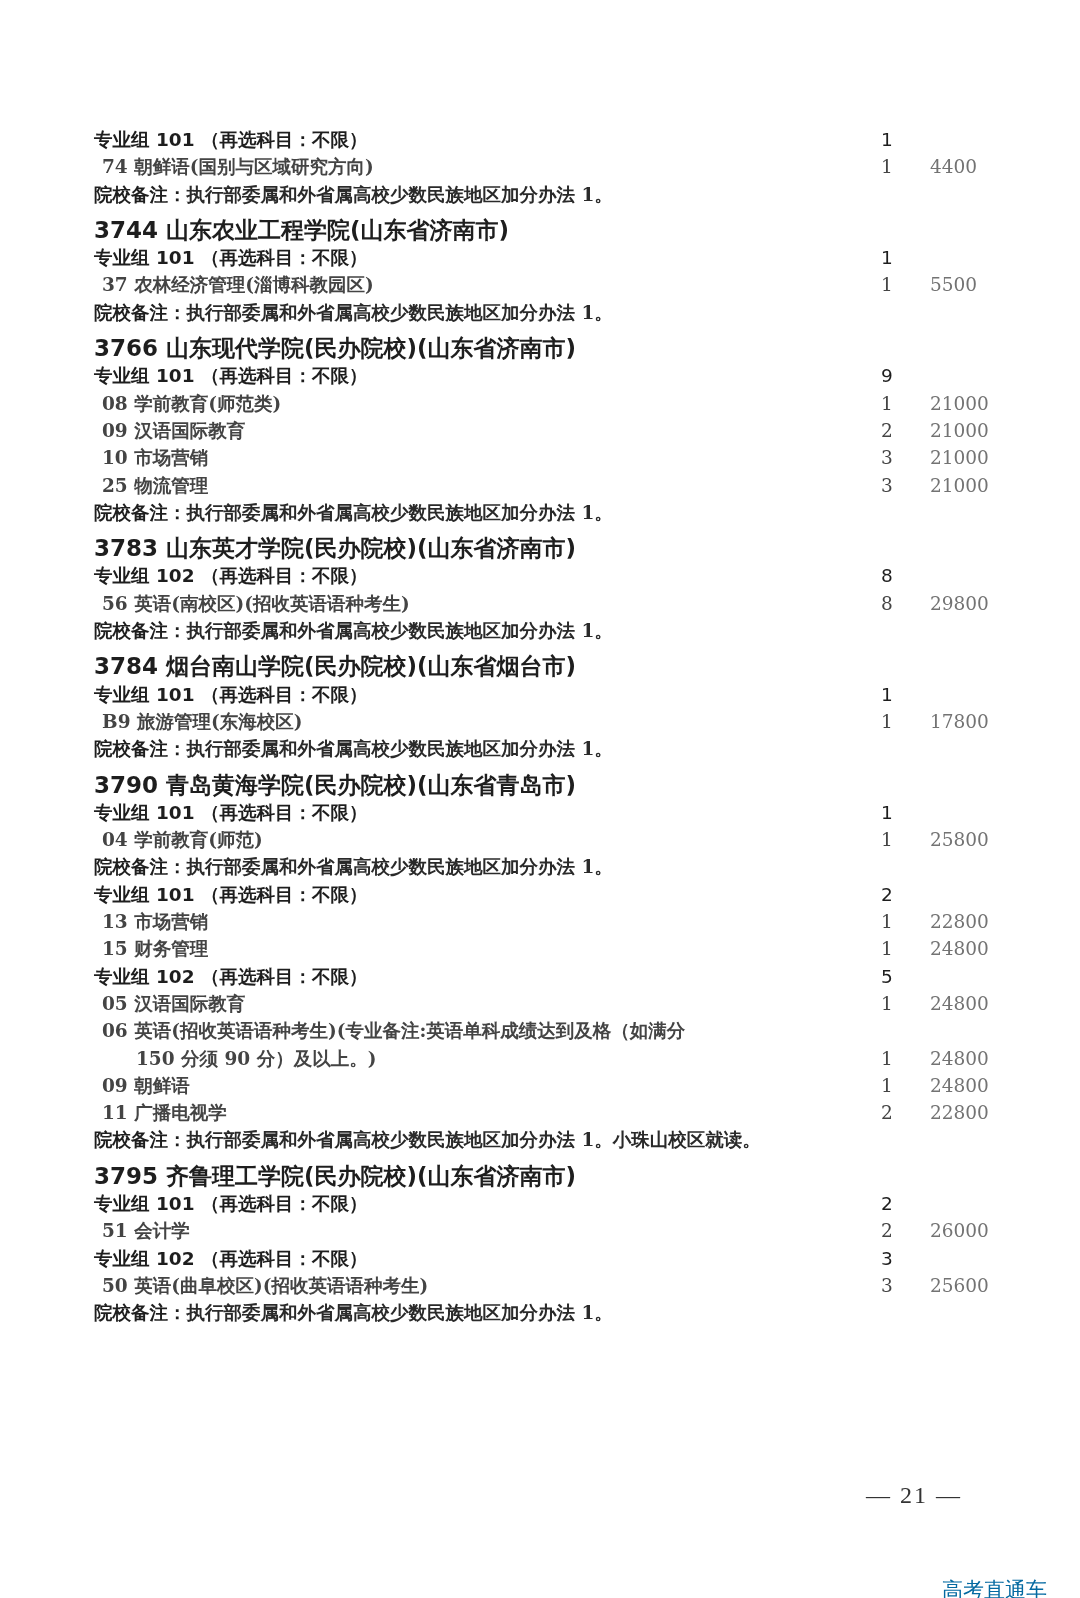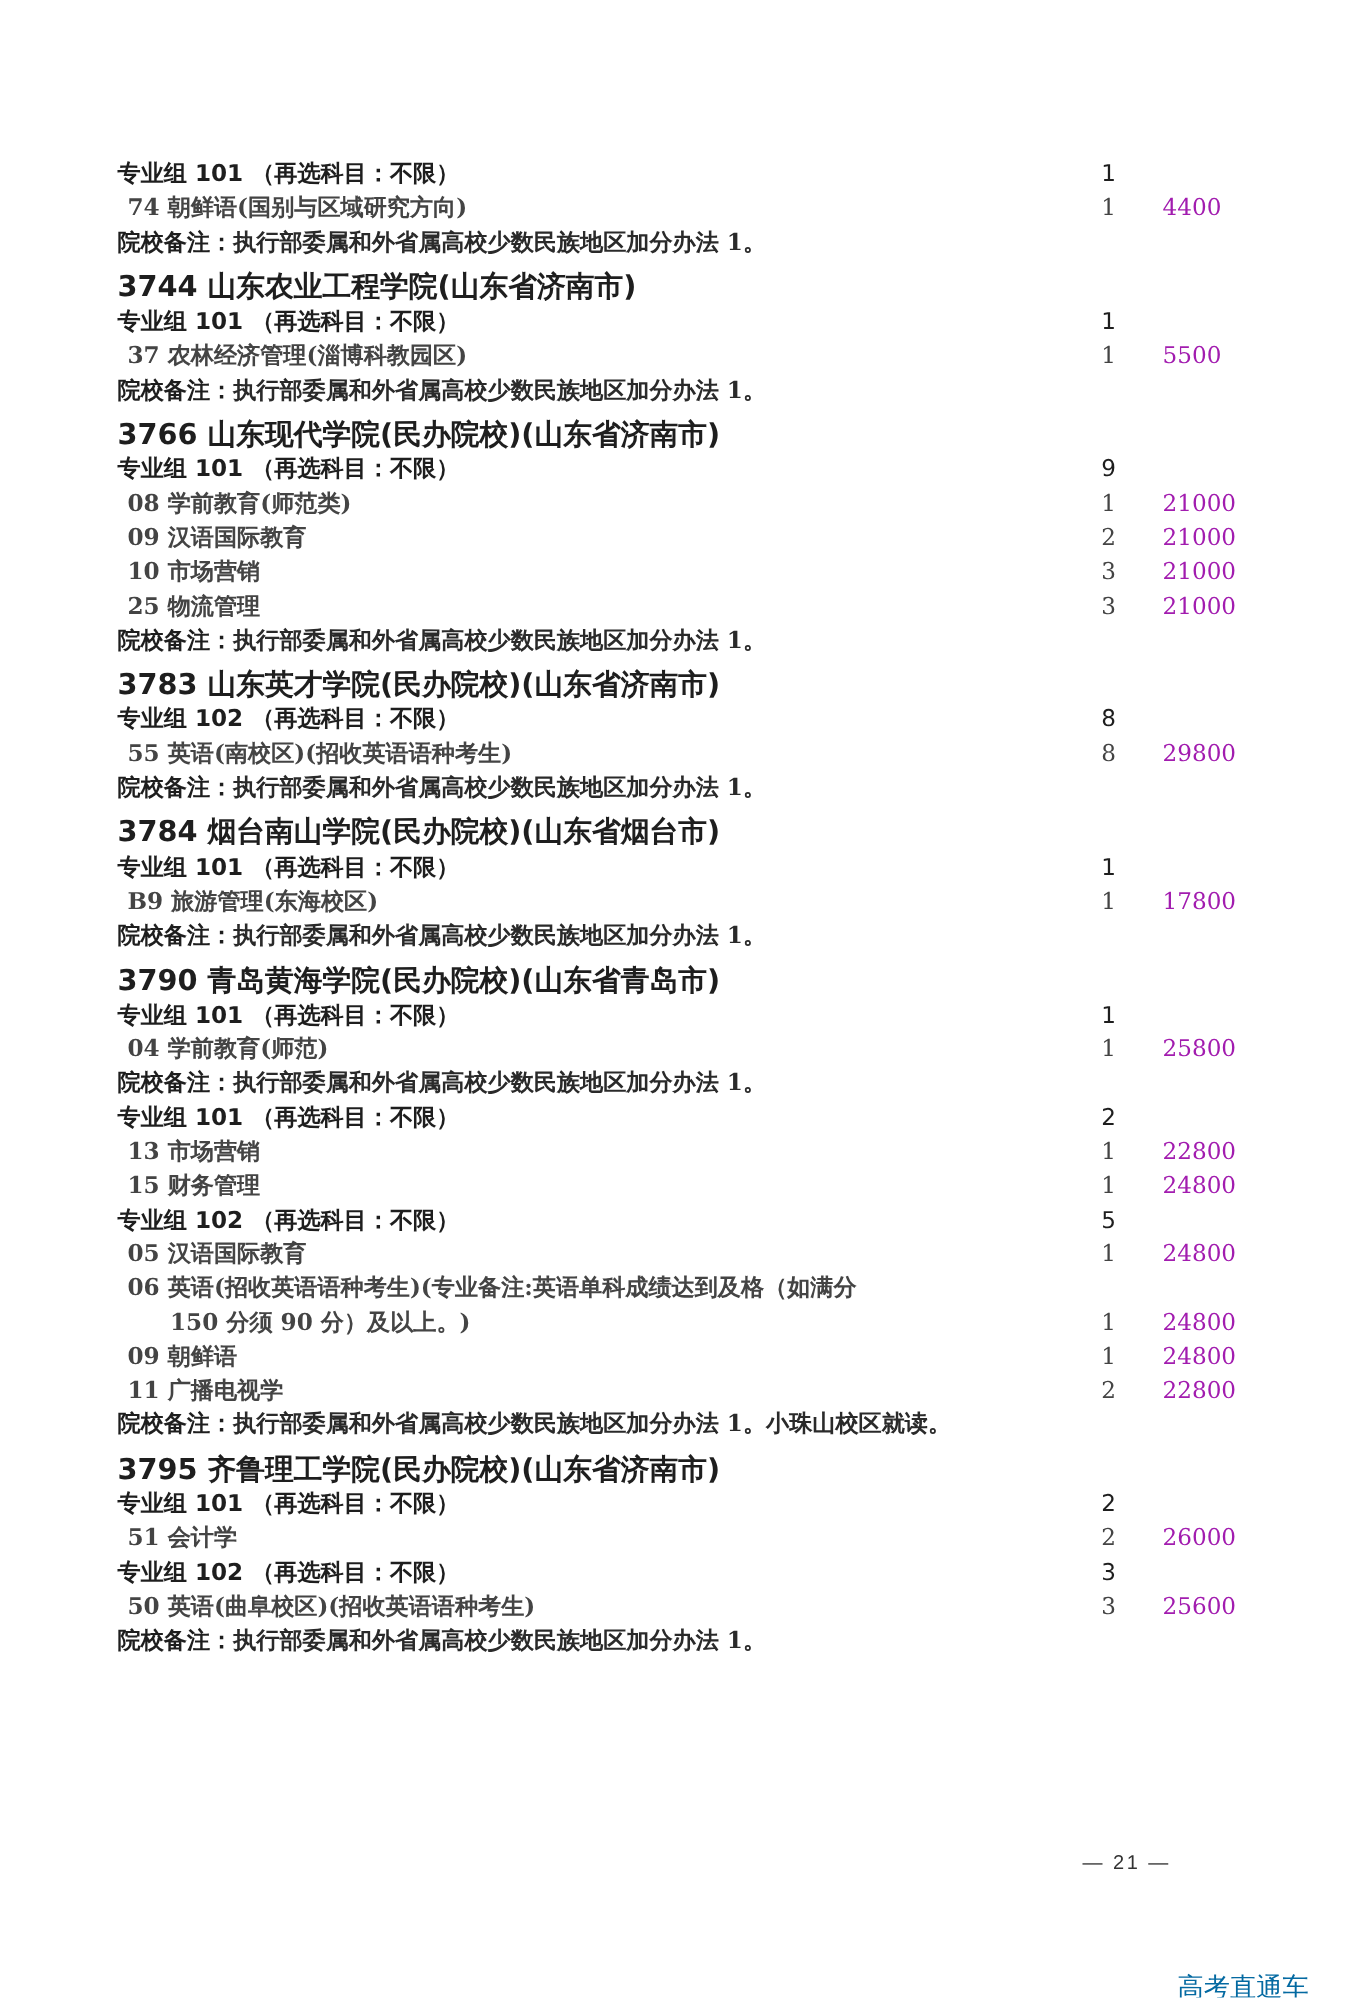--- a/index.html
+++ b/index.html
@@ -11,23 +11,23 @@
   .label { position: absolute; left: 94px; font-weight: bold; }
   .label.major { left: 102px; font-family: "DejaVu Serif", serif; color: #444; }
   .label.major.cont { left: 136px; }
   .sans { font-family: "DejaVu Sans", "Liberation Sans", sans-serif; color: #1e1e1e; }
   .label.school { font-size: 23px; }
   .label.note { color: #2a2a2a; }
   .note-title { font-family: "DejaVu Sans", sans-serif; color: #1e1e1e; }
   .cnt { position: absolute; left: 881px; width: 14px; text-align: left; }
   .cnt.grp { font-family: "DejaVu Sans", sans-serif; color: #1e1e1e; }
   .cnt.maj { color: #444; }
-  .fee { position: absolute; left: 930px; color: #a21caf; }
-  .footer-page { position: absolute; top: 1482px; left: 866px; font-size: 16px; color: #333;
-                 font-family: Liberation Sans, sans-serif; letter-spacing: 2px; }
+  .fee { position: absolute; left: 930px; color: #737373; }
+  .footer-page { position: absolute; top: 1482px; left: 866px; font-size: 24px; color: #333;
+                 font-family: Liberation Serif, serif; letter-spacing: 2px; }
   .watermark { position: absolute; top: 1546px; left: 942px; font-size: 21px; color: #0369a1;
                font-family: "DejaVu Sans", sans-serif; margin-top: 30px; }
 </style>
 </head>
 <body>
 
 <div class="page" id="page">
     <div class="row">
       <span class="label sans">专业组 101 （再选科目：不限）</span>
       <span class="cnt grp">1</span>
@@ -86,21 +86,21 @@
       <span class="label note"><span class="note-title">院校备注：</span><span>执行部委属和外省属高校少数民族地区加分办法 1。</span></span>
     </div>
     <div class="row gap">
       <span class="label school sans">3783  山东英才学院(民办院校)(山东省济南市)</span>
     </div>
     <div class="row">
       <span class="label sans">专业组 102 （再选科目：不限）</span>
       <span class="cnt grp">8</span>
     </div>
     <div class="row">
-      <span class="label major">55  英语(南校区)(招收英语语种考生)</span>
+      <span class="label major">56  英语(南校区)(招收英语语种考生)</span>
       <span class="cnt maj">8</span>
       <span class="fee">29800</span>
     </div>
     <div class="row">
       <span class="label note"><span class="note-title">院校备注：</span><span>执行部委属和外省属高校少数民族地区加分办法 1。</span></span>
     </div>
     <div class="row gap">
       <span class="label school sans">3784  烟台南山学院(民办院校)(山东省烟台市)</span>
     </div>
     <div class="row">

